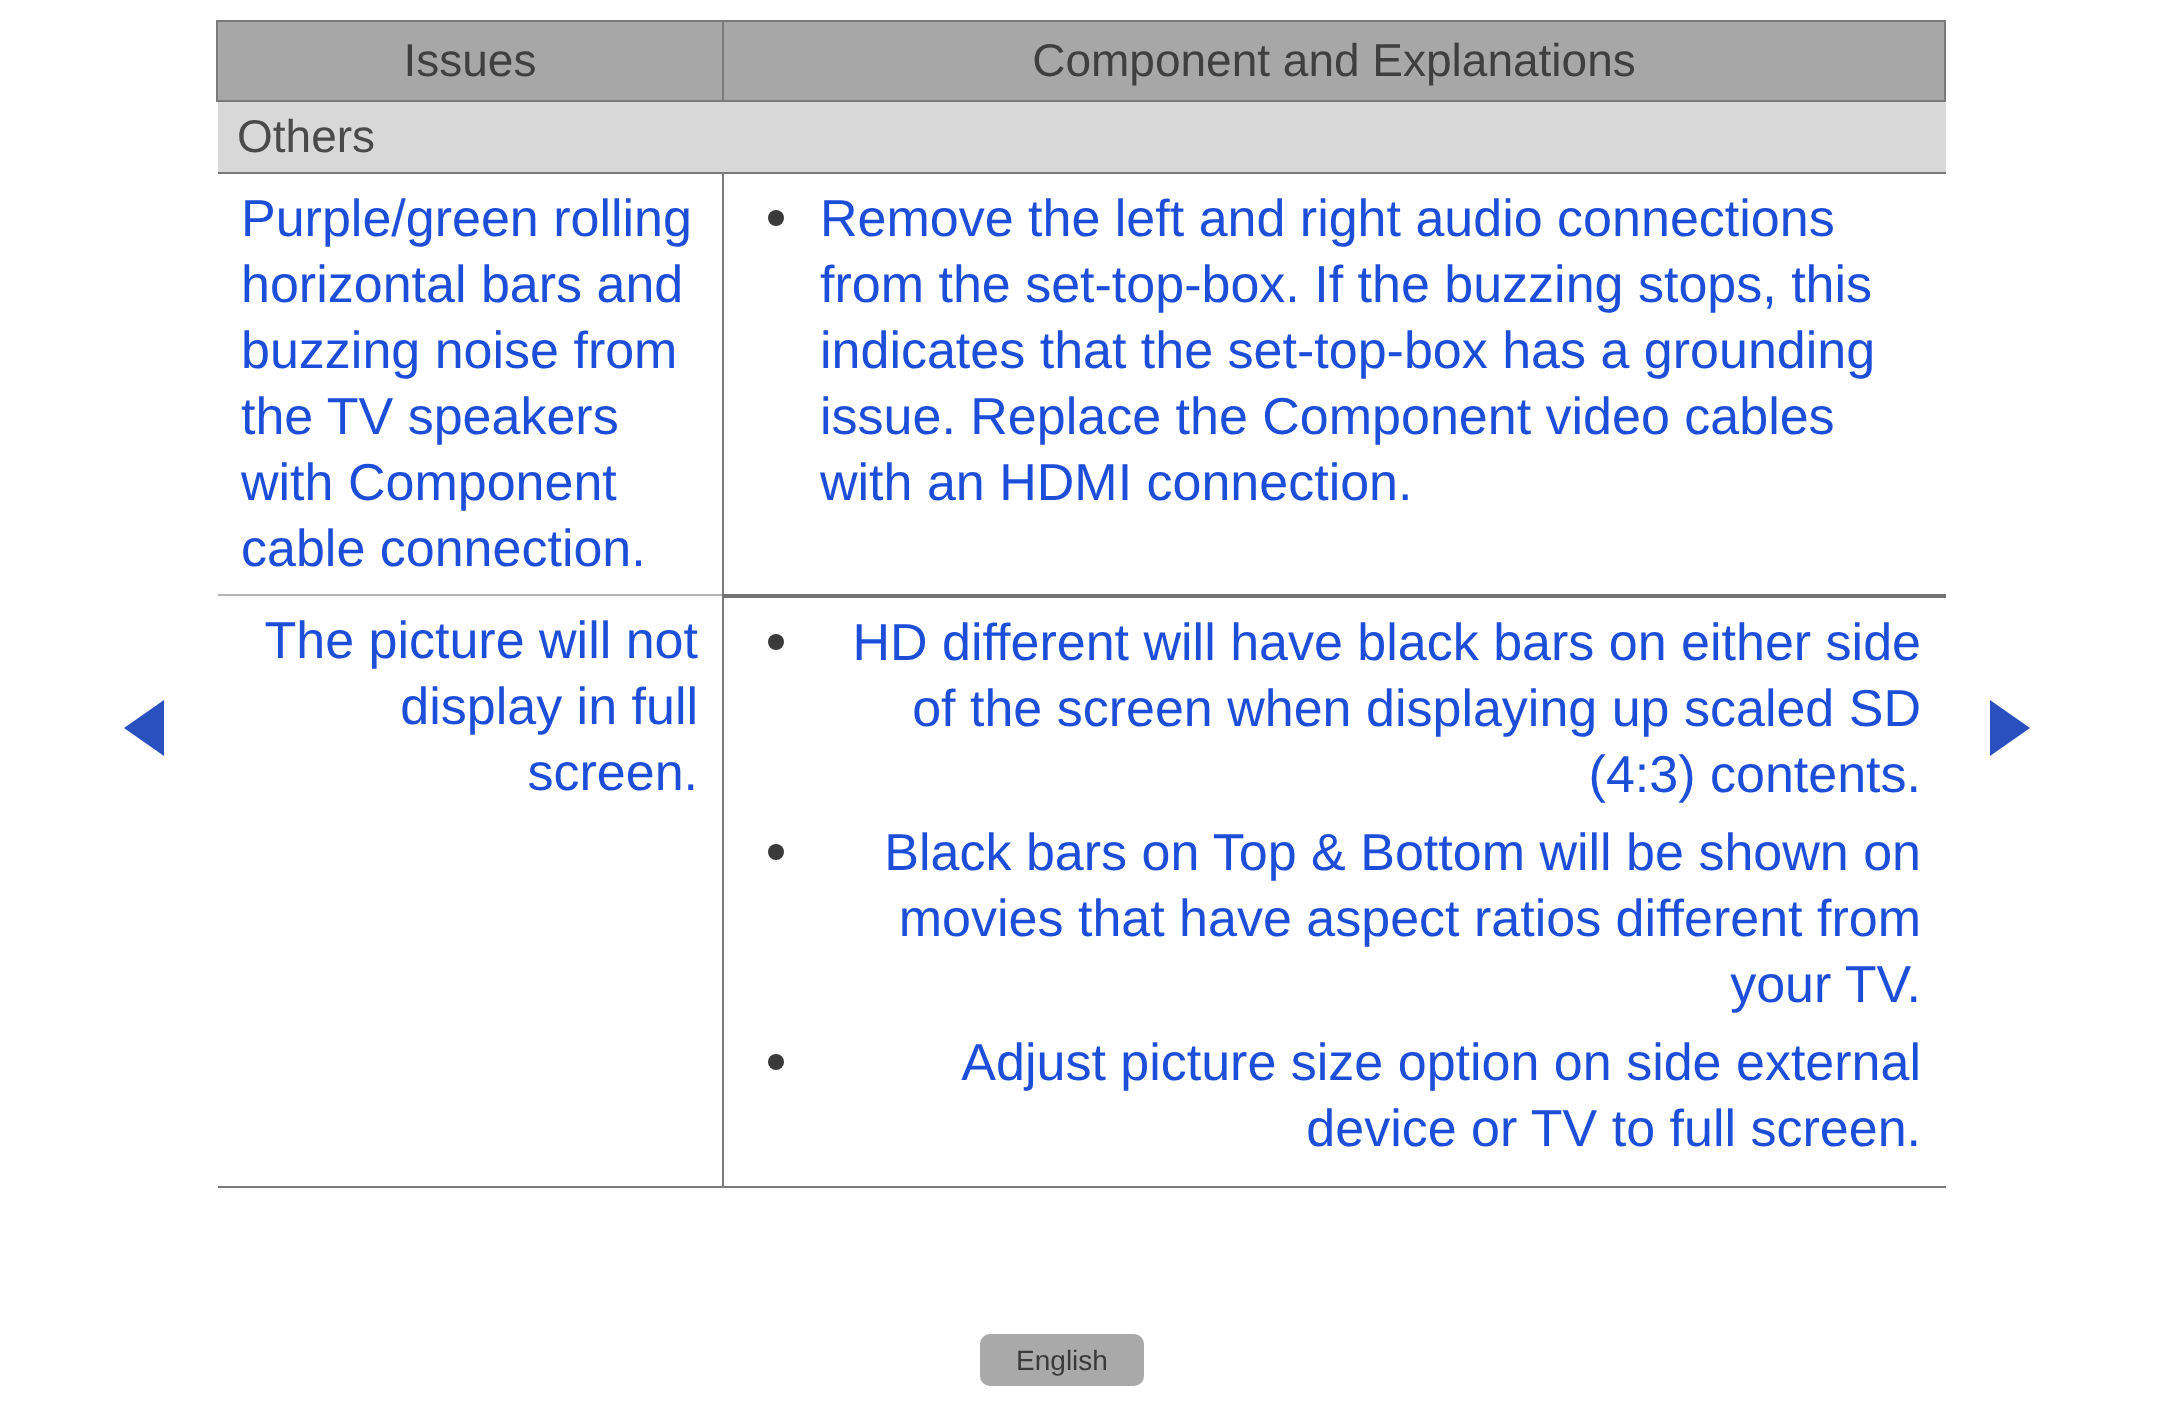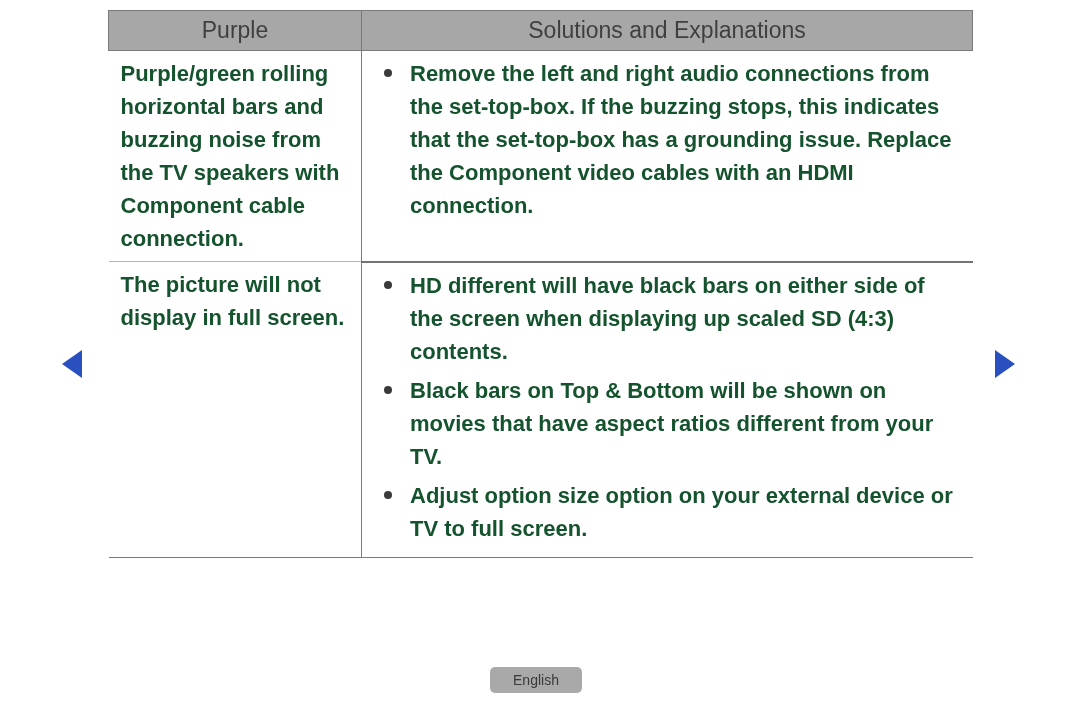--- a/index.html
+++ b/index.html
@@ -37,34 +37,33 @@
   td.section {
     background: #d8d8d8;
     color: #4a4a4a;
     font-size: 23px;
     padding: 4px 10px;
     border-top: 1px solid #7a7a7a;
     border-bottom: 1px solid #7a7a7a;
   }
   td.issue, td.sol {
     vertical-align: top;
-    font-size: 22px;
+    font-size: 26px;
     line-height: 33px;
-    color: #14532d;
+    color: #1d4ed8;
     padding: 6px 12px 6px 12px;
-    font-weight: bold;
   }
   td.issue {
     border-right: 1px solid #7a7a7a;
     border-bottom: 1px solid #b5b5b5;
   }
   td.sol {
     border-bottom: 2px solid #737373;
   }
-  tr.lastrow td { border-bottom: 1px solid #7a7a7a; }
+  tr.lastrow td { border-bottom: 1px solid #7a7a7a; text-align: right; }
   ul.bullets {
     margin: 0;
     padding: 0 0 0 22px;
     list-style: none;
   }
   ul.bullets li {
     position: relative;
     padding-left: 14px;
     margin-bottom: 6px;
   }
@@ -94,21 +93,21 @@
   .tri-right {
     width: 0; height: 0;
     border-top: 14px solid transparent;
     border-bottom: 14px solid transparent;
     border-left: 20px solid #2a4fbf;
   }
   .lang-badge {
     position: absolute;
     left: 490px;
     top: 667px;
-    width: 92px;
+    width: 82px;
     height: 26px;
     background: #a9a9a9;
     border-radius: 5px;
     text-align: center;
     font-size: 14px;
     line-height: 26px;
     color: #3a3a3a;
   }
 </style>
 </head>
@@ -122,38 +121,41 @@
   </div>
 
 <div class="page">
   <table>
     <colgroup>
         <col class="issue">
         <col class="sol">
       </colgroup>
     <tbody>
         <tr>
-      <th>Purple</th>
-      <th>Solutions and Explanations</th>
+      <th>Issues</th>
+      <th>Component and Explanations</th>
+    </tr>
+    <tr>
+      <td class="section" colspan="2">Others</td>
     </tr>
     <tr>
       <td class="issue">Purple/green rolling horizontal bars and buzzing noise from the TV speakers with Component cable connection.</td>
       <td class="sol">
         <ul class="bullets">
           <li>Remove the left and right audio connections from the set-top-box. If the buzzing stops, this indicates that the set-top-box has a grounding issue. Replace the Component video cables with an HDMI connection.</li>
         </ul>
       </td>
     </tr>
     <tr class="lastrow">
       <td class="issue">The picture will not display in full screen.</td>
       <td class="sol">
         <ul class="bullets">
           <li>HD different will have black bars on either side of the screen when displaying up scaled SD (4:3) contents.</li>
           <li>Black bars on Top &amp; Bottom will be shown on movies that have aspect ratios different from your TV.</li>
-          <li>Adjust option size option on your external device or TV to full screen.</li>
+          <li>Adjust picture size option on side external device or TV to full screen.</li>
         </ul>
       </td>
     </tr>
   </tbody>
     </table>
 </div>
 
 <div class="lang-badge">English</div>
 
 </body></html>

